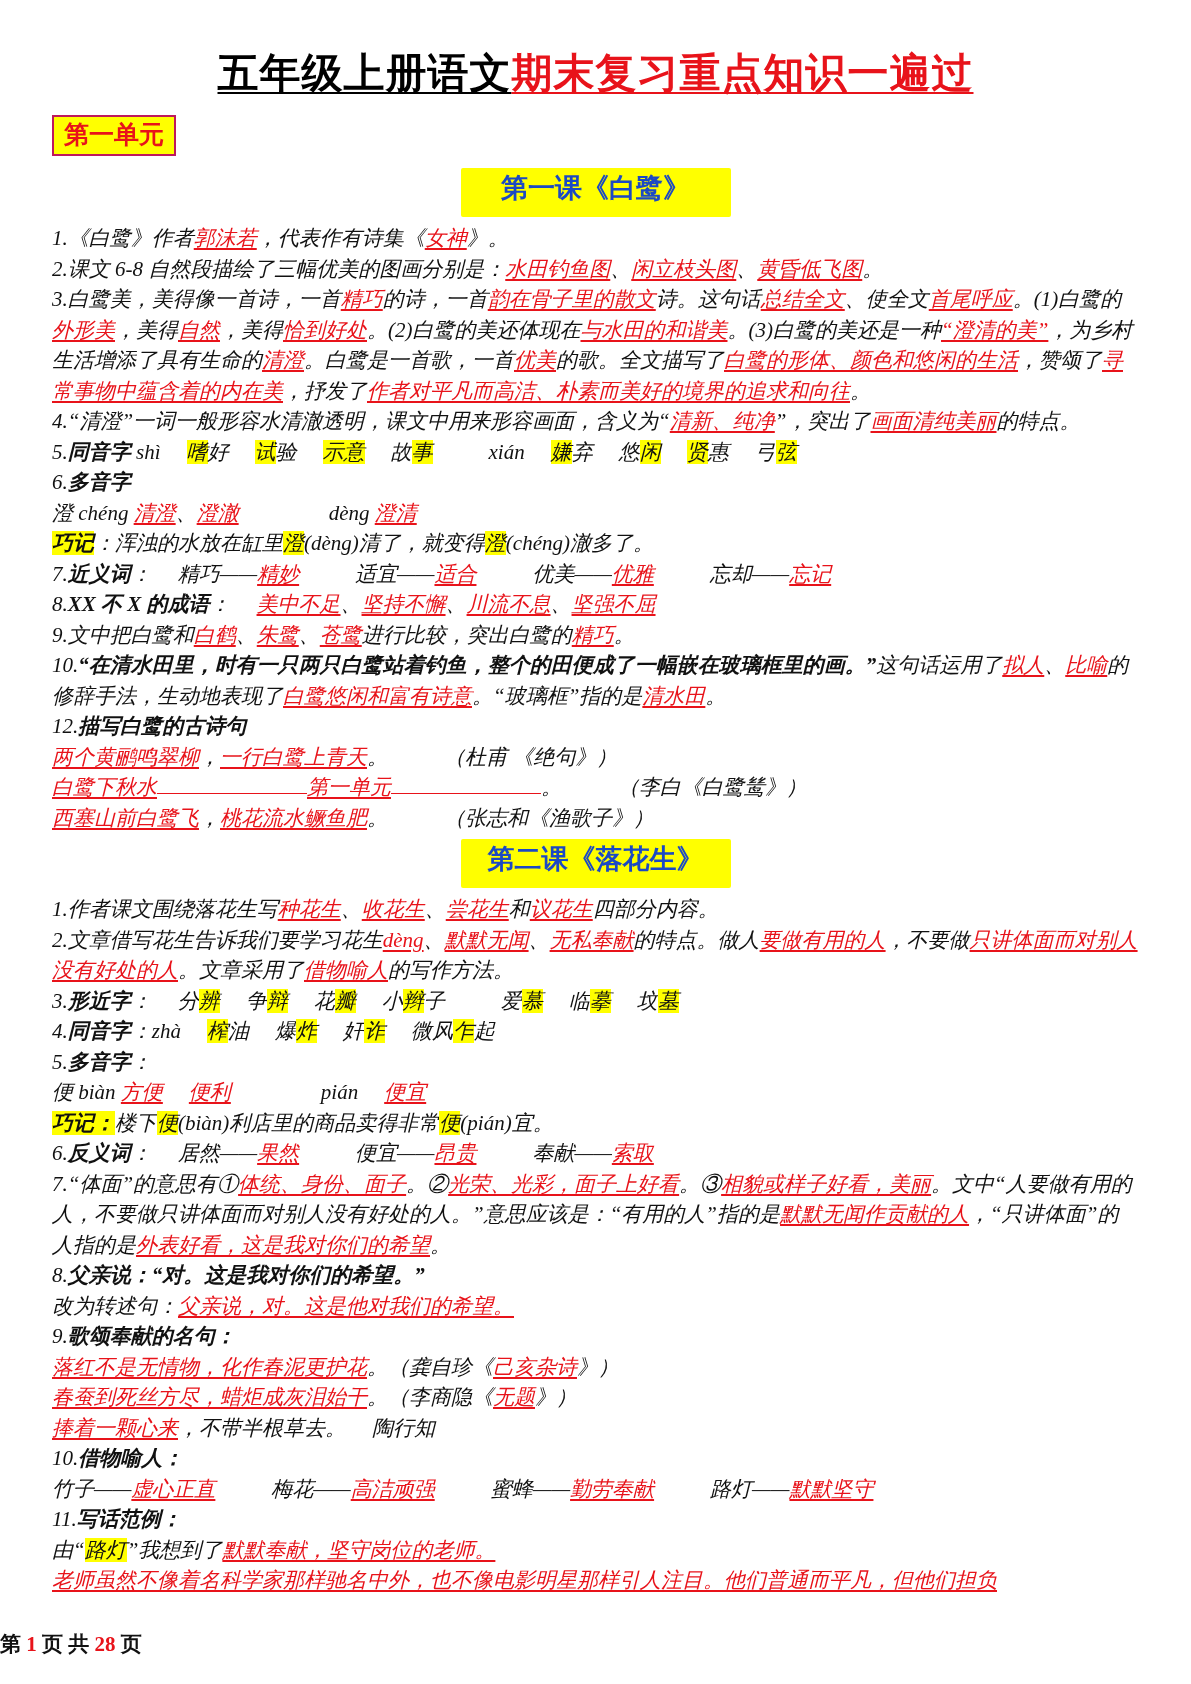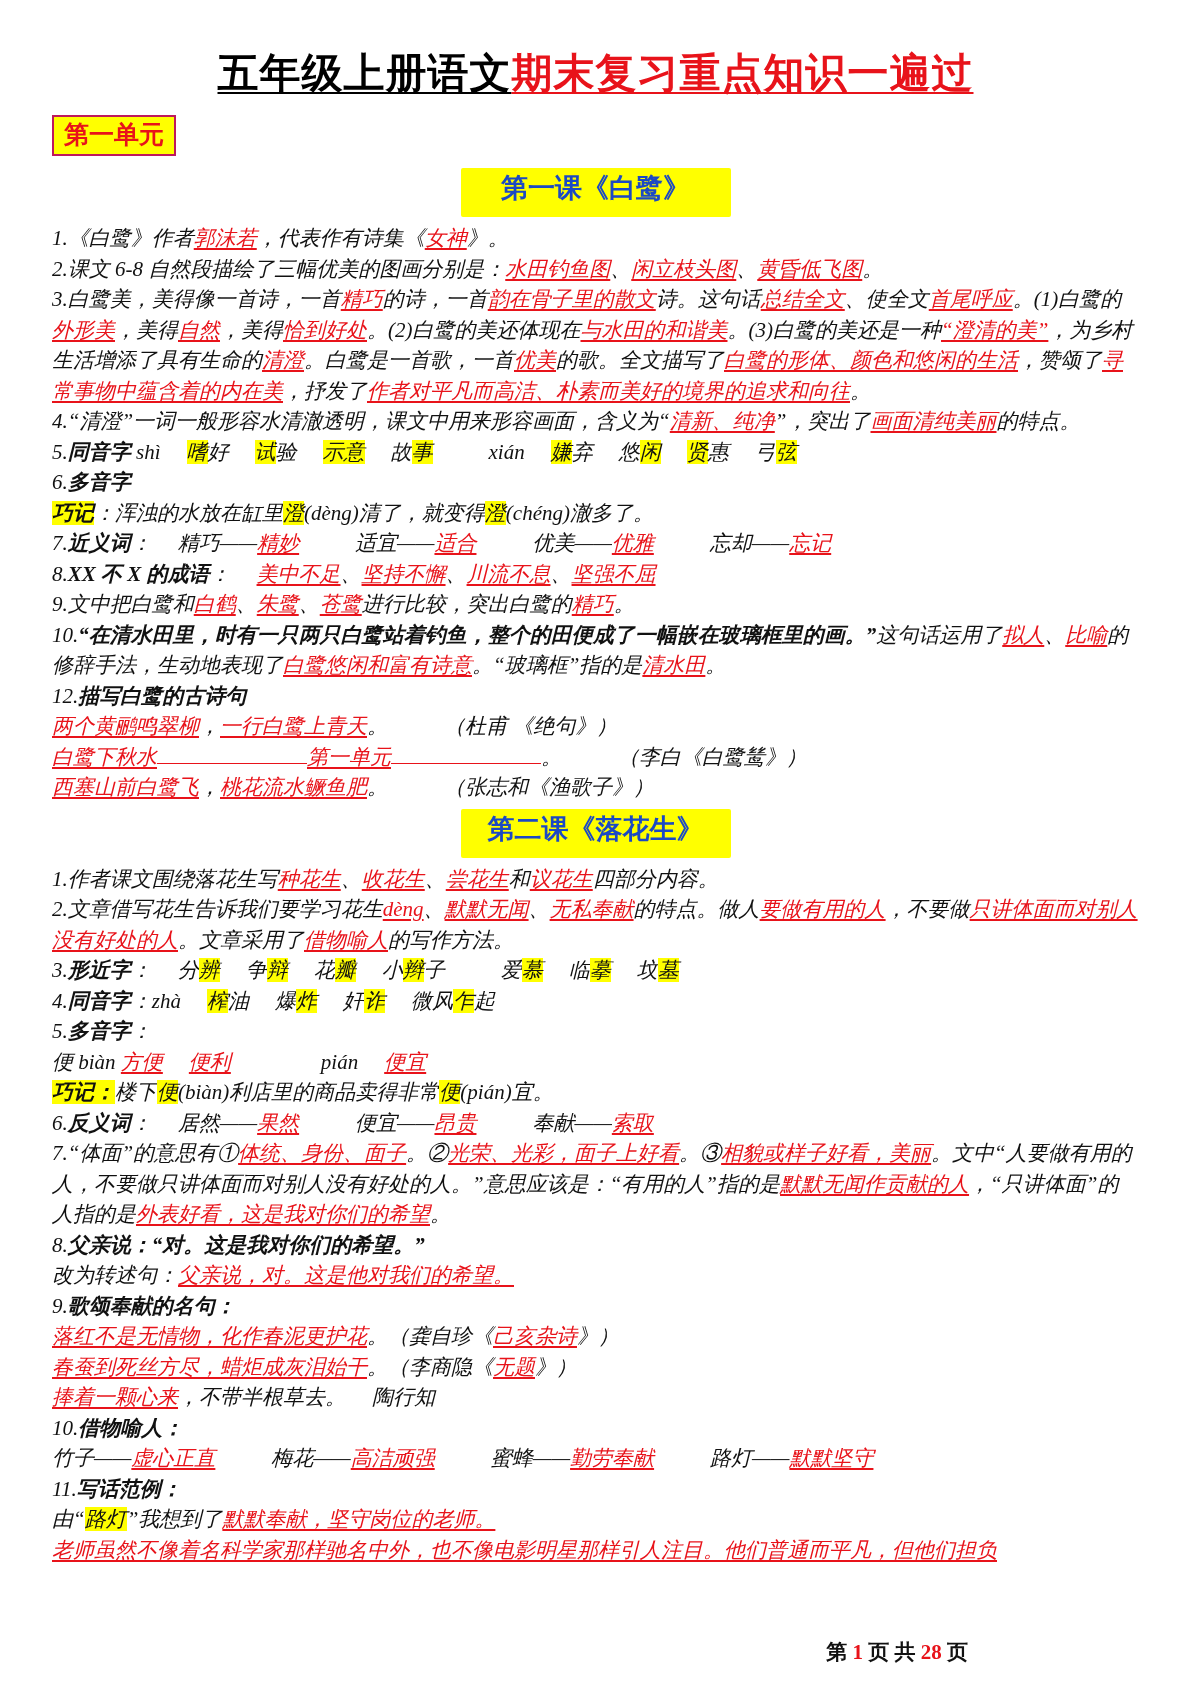--- a/index.html
+++ b/index.html
@@ -78,24 +78,24 @@
   .b { font-weight: bold; }
   .ru { color: #e8131a; text-decoration: underline; text-decoration-color:#e8131a; text-underline-offset: 3px;}
   .hl { background: #ffff00; }
   .sp { display:inline-block; width: 26px; }
   .sp2 { display:inline-block; width: 56px; }
   .sp3 { display:inline-block; width: 90px; }
   .blank-u { display:inline-block; min-width: 150px; border-bottom: 1px solid #e8131a; }
   
   .footer {
     position: absolute;
-    bottom: 18px;
+    bottom: 26px;
     left: 0;
     width: 968px;
-    text-align: right;
+    text-align: left;
     font-size: 21px;
     font-weight: bold;
   }
   .footer .num { color: #e8131a; }
 </style>
 </head>
 <body>
 
 <div class="page">
 
@@ -119,20 +119,23 @@
     3.白鹭美，美得像一首诗，一首<span class="ru">精巧</span>的诗，一首<span class="ru">韵在骨子里的散文</span>诗。这句话<span class="ru">总结全文</span>、使全文<span class="ru">首尾呼应</span>。(1)白鹭的<span class="ru">外形美</span>，美得<span class="ru">自然</span>，美得<span class="ru">恰到好处</span>。(2)白鹭的美还体现在<span class="ru">与水田的和谐美</span>。(3)白鹭的美还是一种<span class="ru">“澄清的美”</span>，为乡村生活增添了具有生命的<span class="ru">清澄</span>。白鹭是一首歌，一首<span class="ru">优美</span>的歌。全文描写了<span class="ru">白鹭的形体、颜色和悠闲的生活</span>，赞颂了<span class="ru">寻常事物中蕴含着的内在美</span>，抒发了<span class="ru">作者对平凡而高洁、朴素而美好的境界的追求和向往</span>。
   </div>
   <div class="line">
     4.“清澄”一词一般形容水清澈透明，课文中用来形容画面，含义为“<span class="ru">清新、纯净</span>”，突出了<span class="ru">画面清纯美丽</span>的特点。
   </div>
   <div class="line">
     5.<span class="b">同音字</span> shì<span class="sp"></span><span class="hl">嗜</span>好<span class="sp"></span><span class="hl">试</span>验<span class="sp"></span><span class="hl">示意</span><span class="sp"></span>故<span class="hl">事</span><span class="sp2"></span>xián<span class="sp"></span><span class="hl">嫌</span>弃<span class="sp"></span>悠<span class="hl">闲</span><span class="sp"></span><span class="hl">贤</span>惠<span class="sp"></span>弓<span class="hl">弦</span>
   </div>
   <div class="line">
     6.<span class="b">多音字</span>
+  </div>
+  <div class="line">
+    澄 chéng <span class="ru">清澄</span>、<span class="ru">澄澈</span><span class="sp3"></span>dèng <span class="ru">澄清</span>
   </div>
   <div class="line">
     <span class="hl b">巧记</span>：浑浊的水放在缸里<span class="hl">澄</span>(dèng)清了，就变得<span class="hl">澄</span>(chéng)澈多了。
   </div>
   <div class="line">
     7.<span class="b">近义词</span>：<span class="sp"></span>精巧——<span class="ru">精妙</span><span class="sp2"></span>适宜——<span class="ru">适合</span><span class="sp2"></span>优美——<span class="ru">优雅</span><span class="sp2"></span>忘却——<span class="ru">忘记</span>
   </div>
   <div class="line">
     8.<span class="b">XX 不 X 的成语</span>：<span class="sp"></span><span class="ru">美中不足</span>、<span class="ru">坚持不懈</span>、<span class="ru">川流不息</span>、<span class="ru">坚强不屈</span>
   </div>

